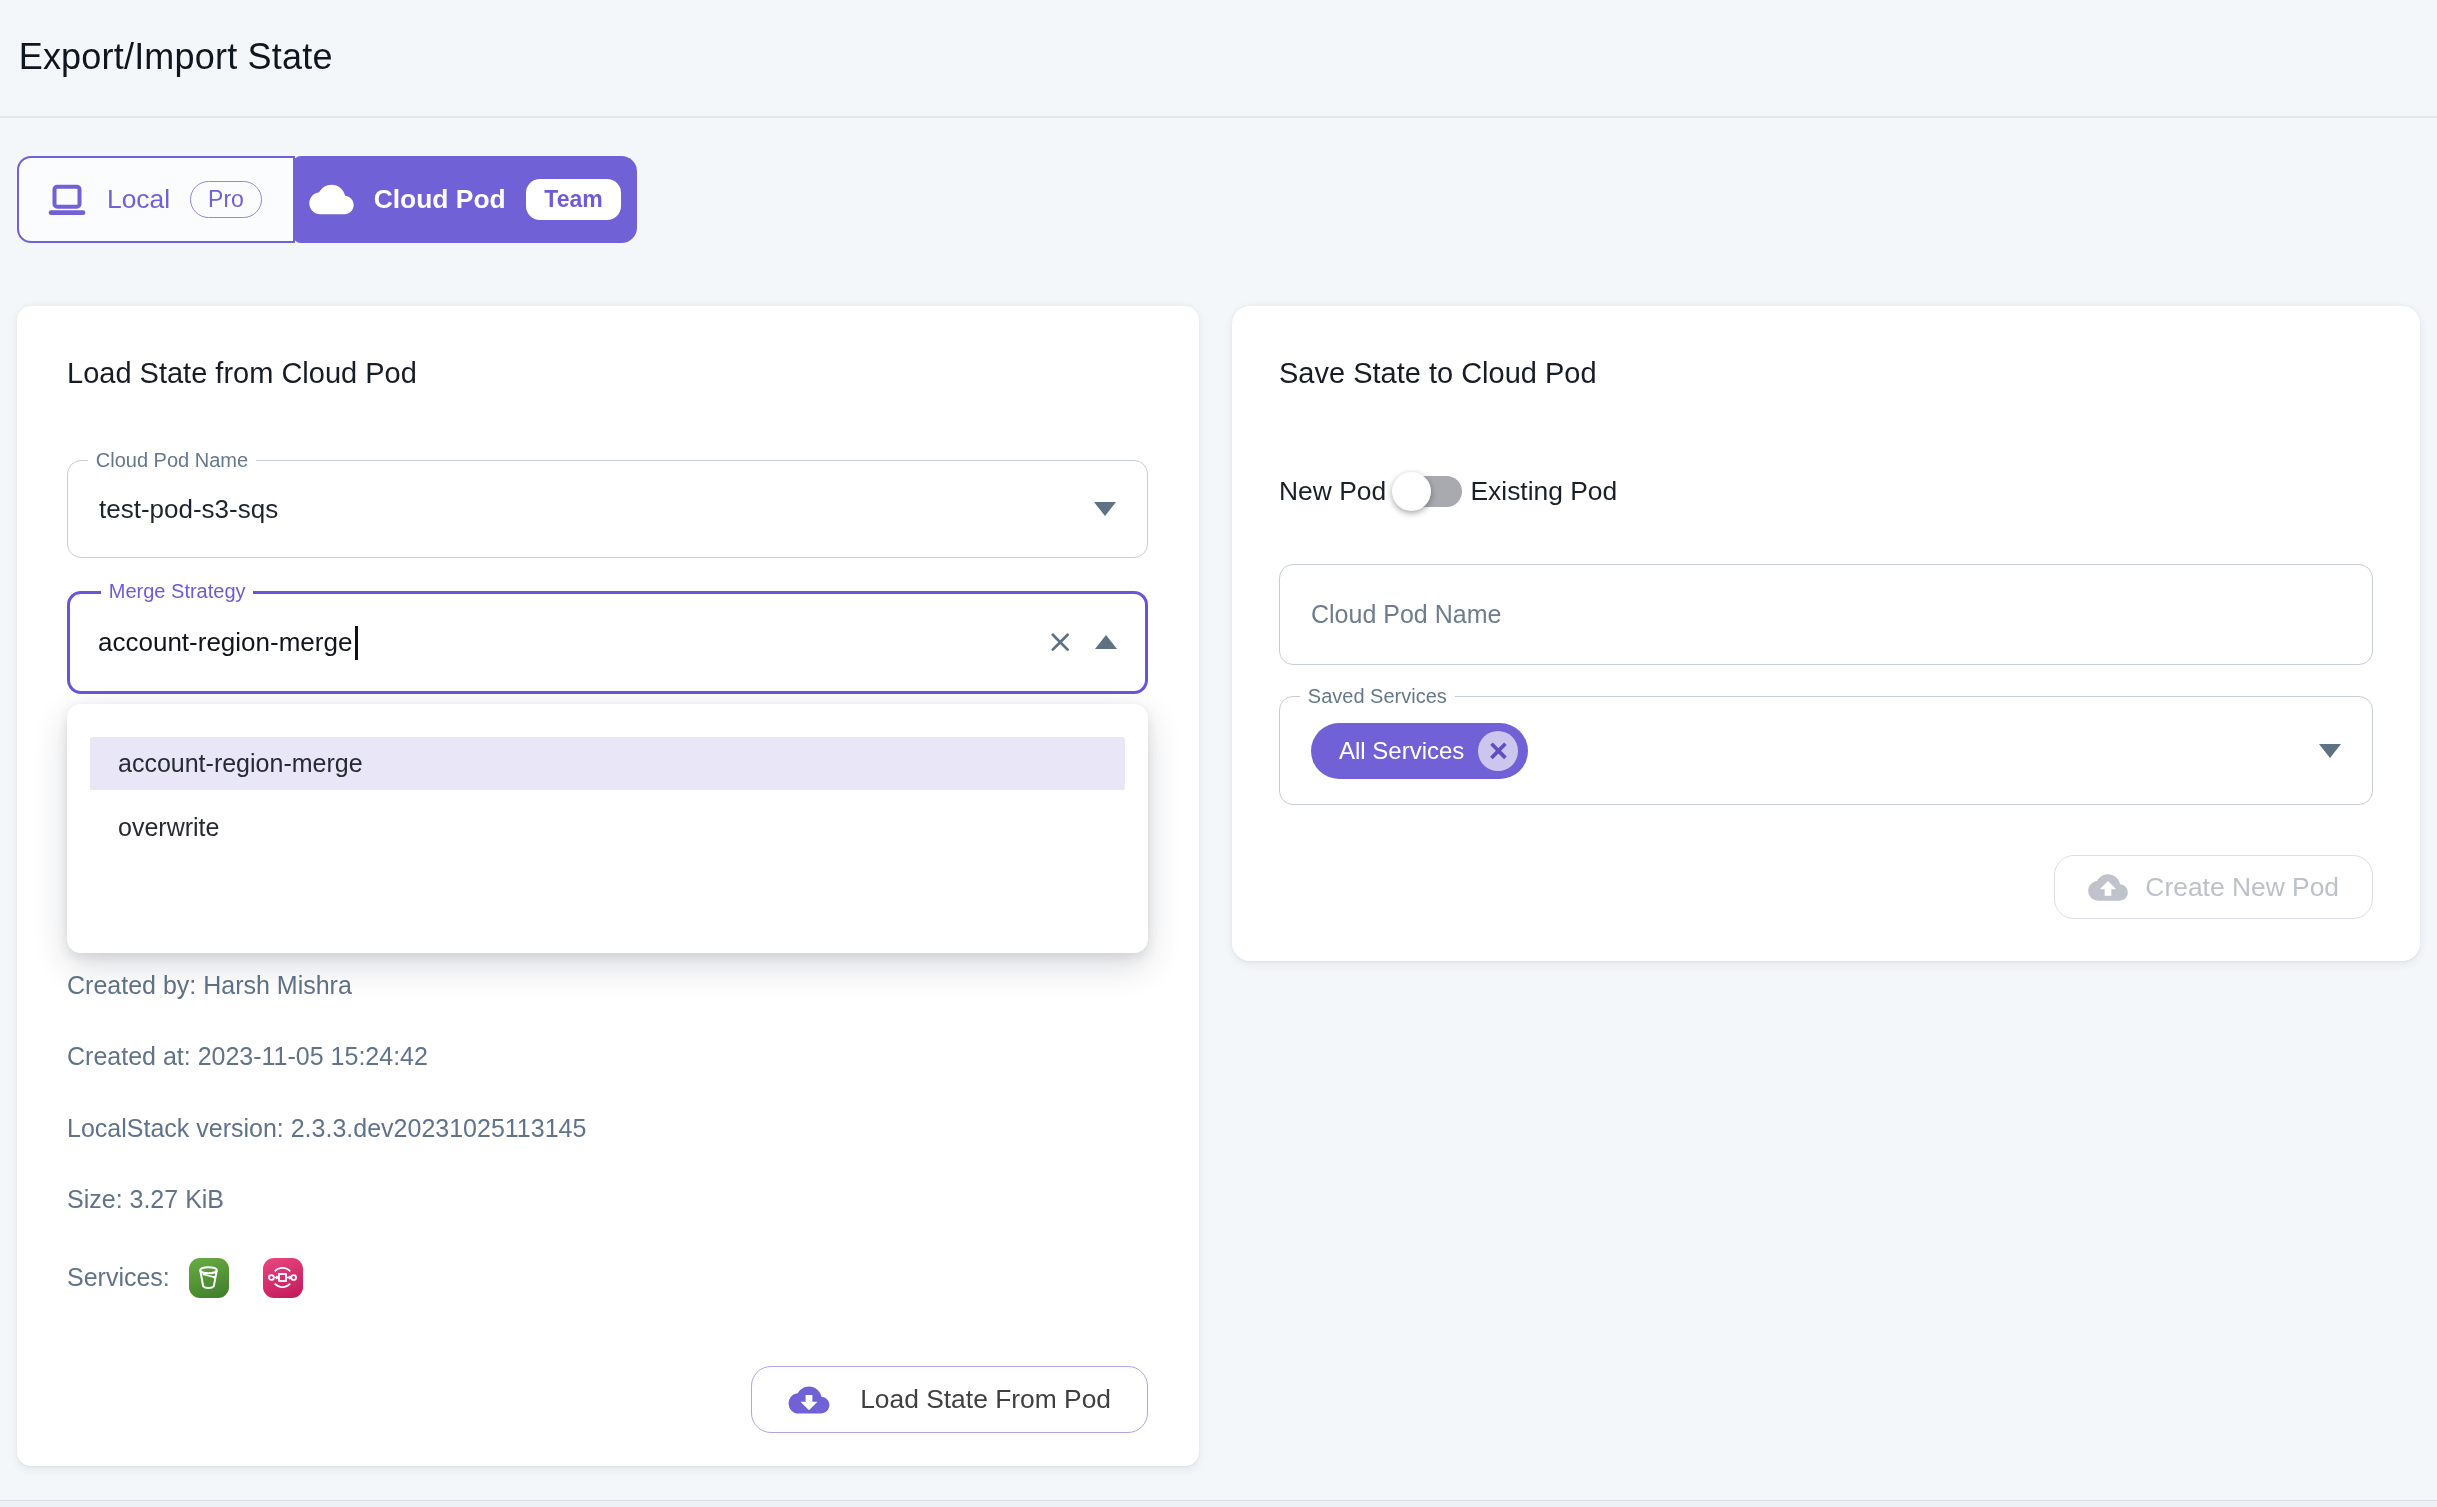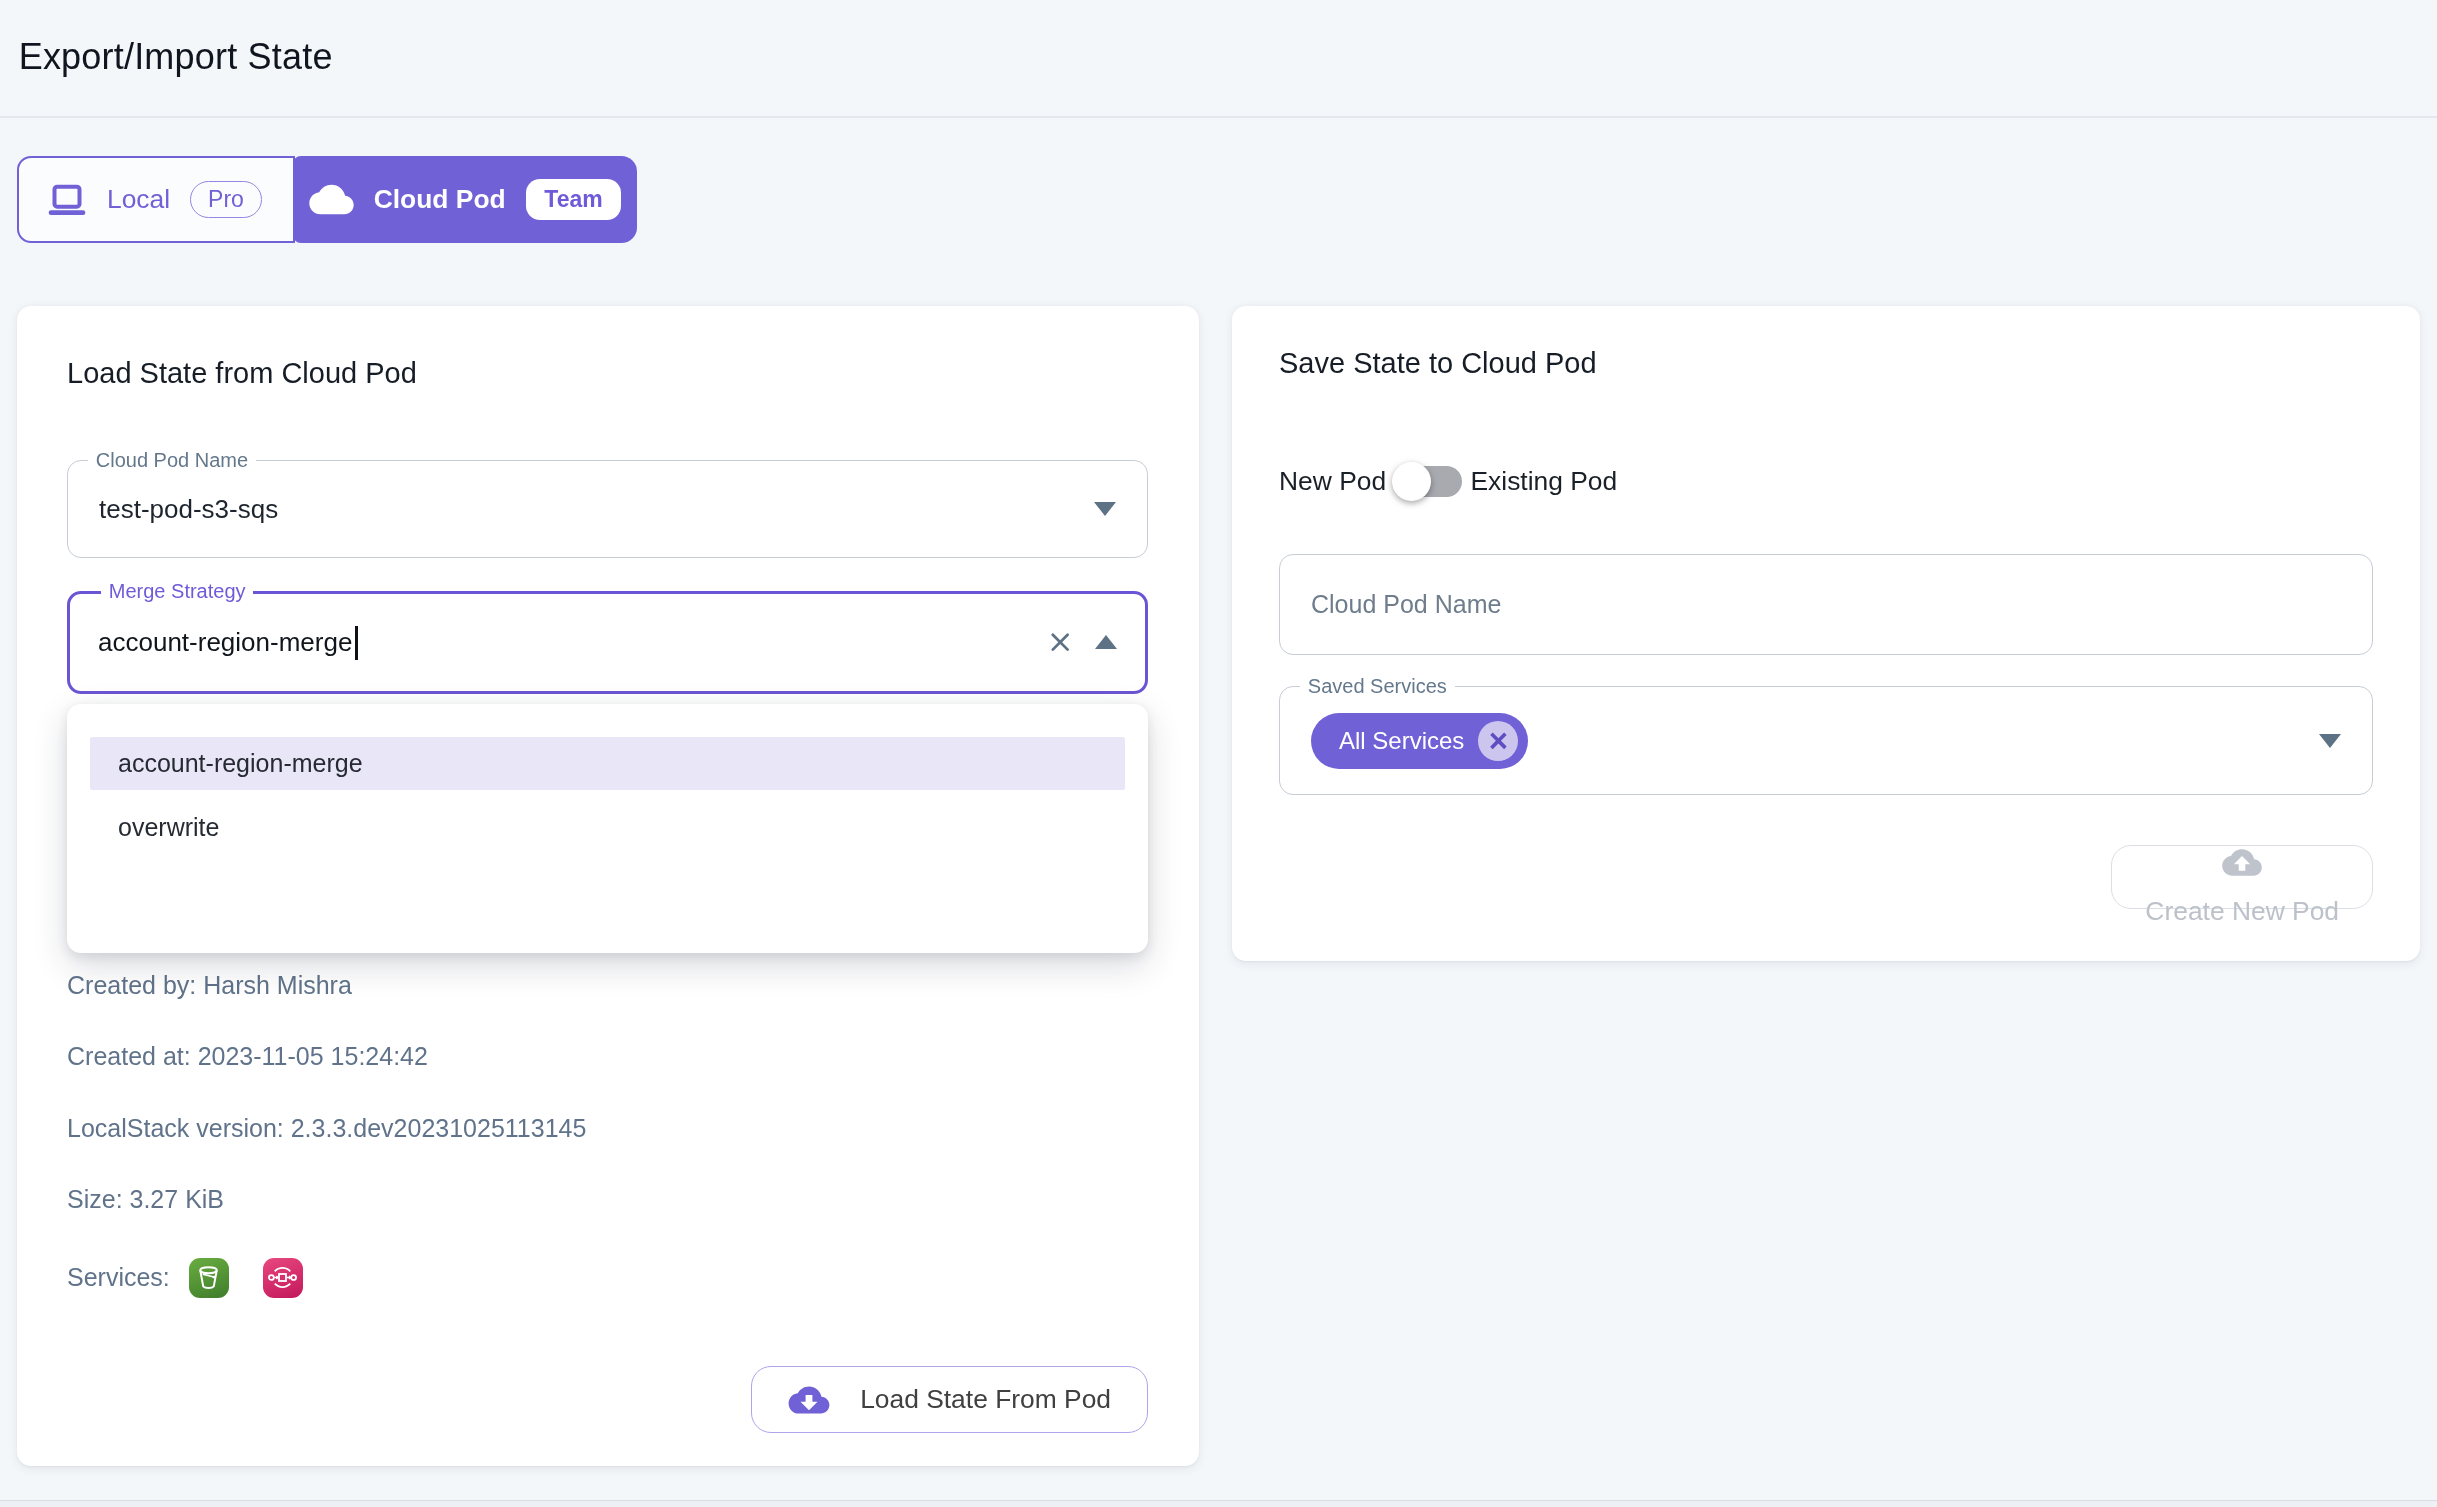--- a/index.html
+++ b/index.html
@@ -48,21 +48,21 @@
   }
   .laptop-icon svg { display: block; }
   .cloud-icon svg { display: block; }
 
   
   .card {
     position: absolute; background: #FFFFFF; border-radius: 14px;
     box-shadow: 0 2.3px 9.3px rgba(25,35,55,0.08), 0 0.8px 2.3px rgba(25,35,55,0.05);
   }
   .load-card { left: 17px; top: 306px; width: 1182px; height: 1160px; padding: 50px 51px 33px 50px; }
-  .save-card { left: 1232px; top: 306px; width: 1188px; height: 655px; padding: 40px 47px 42px 47px; }
+  .save-card { left: 1232px; top: 306px; width: 1188px; height: 655px; padding: 50px 47px 42px 47px; border-radius: 18px; }
   .card h2 { margin: 0; font-size: 29px; font-weight: 500; color: #161D26; line-height: 34px; }
 
   
   .field {
     position: relative; display: flex; align-items: center;
     background: #fff; border: 1.6px solid #C6CDD5; border-radius: 14px;
     padding: 0 31px;
   }
   .field-label {
     position: absolute; top: -12.4px; left: 20px;
@@ -126,21 +126,20 @@
     color: #404040; font-size: 26.4px; font-weight: 500; font-family: inherit;
     cursor: pointer;
   }
   .create-row { display: flex; justify-content: flex-end; margin-top: 50px; }
   .create-btn {
     display: inline-flex; align-items: center; gap: 17px;
     height: 64px; padding: 0 33px;
     background: #fff; border: 1.6px solid #DBDFE5; border-radius: 20px;
     color: #BCC1CA; font-size: 26.4px; font-weight: 500; font-family: inherit;
     cursor: default;
-    flex-direction: column;
   }
 
   
   .toggle-row { display: flex; align-items: center; gap: 4px; margin-top: 82px; height: 39px; font-size: 26.4px; color: #1A2027; }
   .switch { position: relative; width: 67px; height: 31px; display: inline-block; cursor: pointer; margin: 0 4.7px; }
   .switch .track { position: absolute; left: 0; top: 0; width: 100%; height: 100%; background: #A9AAB0; border-radius: 15.6px; }
   .switch .thumb {
     position: absolute; left: -3.1px; top: -3.9px; width: 39px; height: 39px;
     border-radius: 50%; background: #FFFFFF;
     box-shadow: 0 2.3px 6.2px rgba(0,0,0,0.35);

